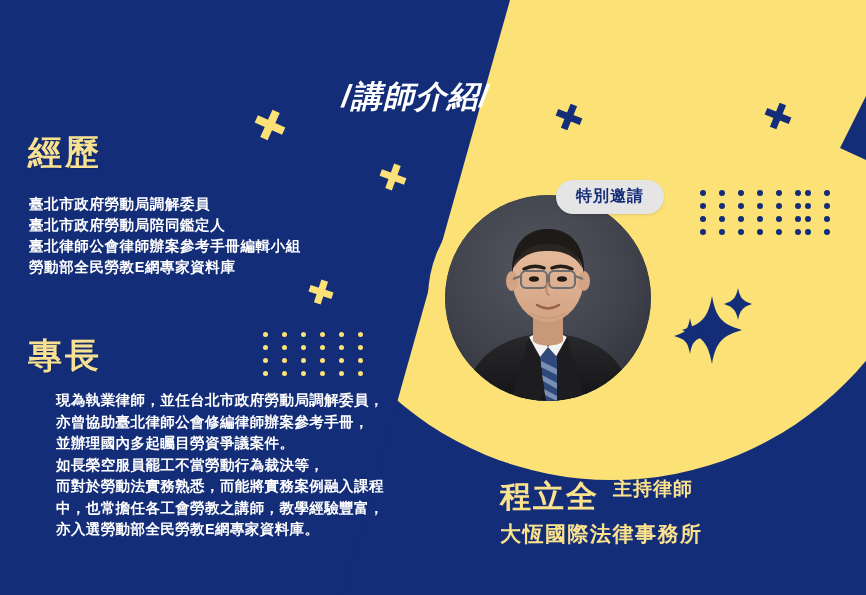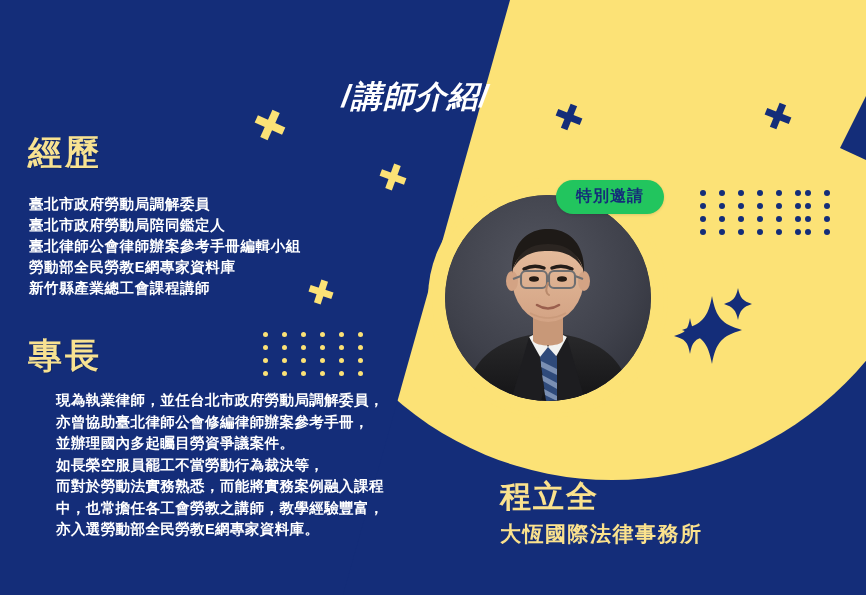--- a/index.html
+++ b/index.html
@@ -46,21 +46,21 @@
 
   .spec-body{position:absolute;left:29px;top:390px;margin-left:27px;}
   .spec-body p{
     margin:0;color:#ffffff;font-size:14.5px;font-weight:bold;
     line-height:21.5px;letter-spacing:.4px;white-space:nowrap;
   }
 
   
   .invite-badge{
     position:absolute;left:556px;top:180px;
-    background:#22c55e;color:#142d79;
+    background:#e5e5e5;color:#142d79;
     font-size:16px;font-weight:bold;letter-spacing:1px;
     padding:6px 20px 7px;border-radius:20px;
     z-index:8;white-space:nowrap;
     box-shadow:0 1px 3px rgba(0,0,0,.12);
   }
 
   
   .portrait-ring{
     position:absolute;left:432px;top:182px;width:232px;height:232px;
     border-radius:50%;
@@ -225,21 +225,20 @@
 
   <div class="left-col">
 
     <div class="sec-heading h-exp">經歷</div>
 
     <ul class="exp-list" id="exp-list">
         <li>臺北市政府勞動局調解委員</li>
         <li>臺北市政府勞動局陪同鑑定人</li>
         <li>臺北律師公會律師辦案參考手冊編輯小組</li>
         <li>勞動部全民勞教E網專家資料庫</li>
-        <li>新竹縣產業總工會課程講師</li>
       </ul>
 
     <div class="sec-heading h-spec">專長</div>
 
     <div class="spec-body" id="spec-body">
         <p>現為執業律師，並任台北市政府勞動局調解委員，</p>
         <p>亦曾協助臺北律師公會修編律師辦案參考手冊，</p>
         <p>並辦理國內多起矚目勞資爭議案件。</p>
         <p>如長榮空服員罷工不當勞動行為裁決等，</p>
         <p>而對於勞動法實務熟悉，而能將實務案例融入課程</p>
@@ -322,17 +321,18 @@
         <path d="M 85 118 q 18 10 36 0" stroke="#c08f70" stroke-width="1.5" fill="none" opacity=".5"></path>
       </g>
     </svg>
   </div>
 
   <div class="invite-badge">特別邀請</div>
 
   <div class="speaker">
     <div class="row1">
       <span class="sp-name">程立全</span>
+      <span class="sp-role">主持律師</span>
     </div>
     <div class="sp-firm">大恆國際法律事務所</div>
   </div>
 
 </div>
 
 </body></html>

